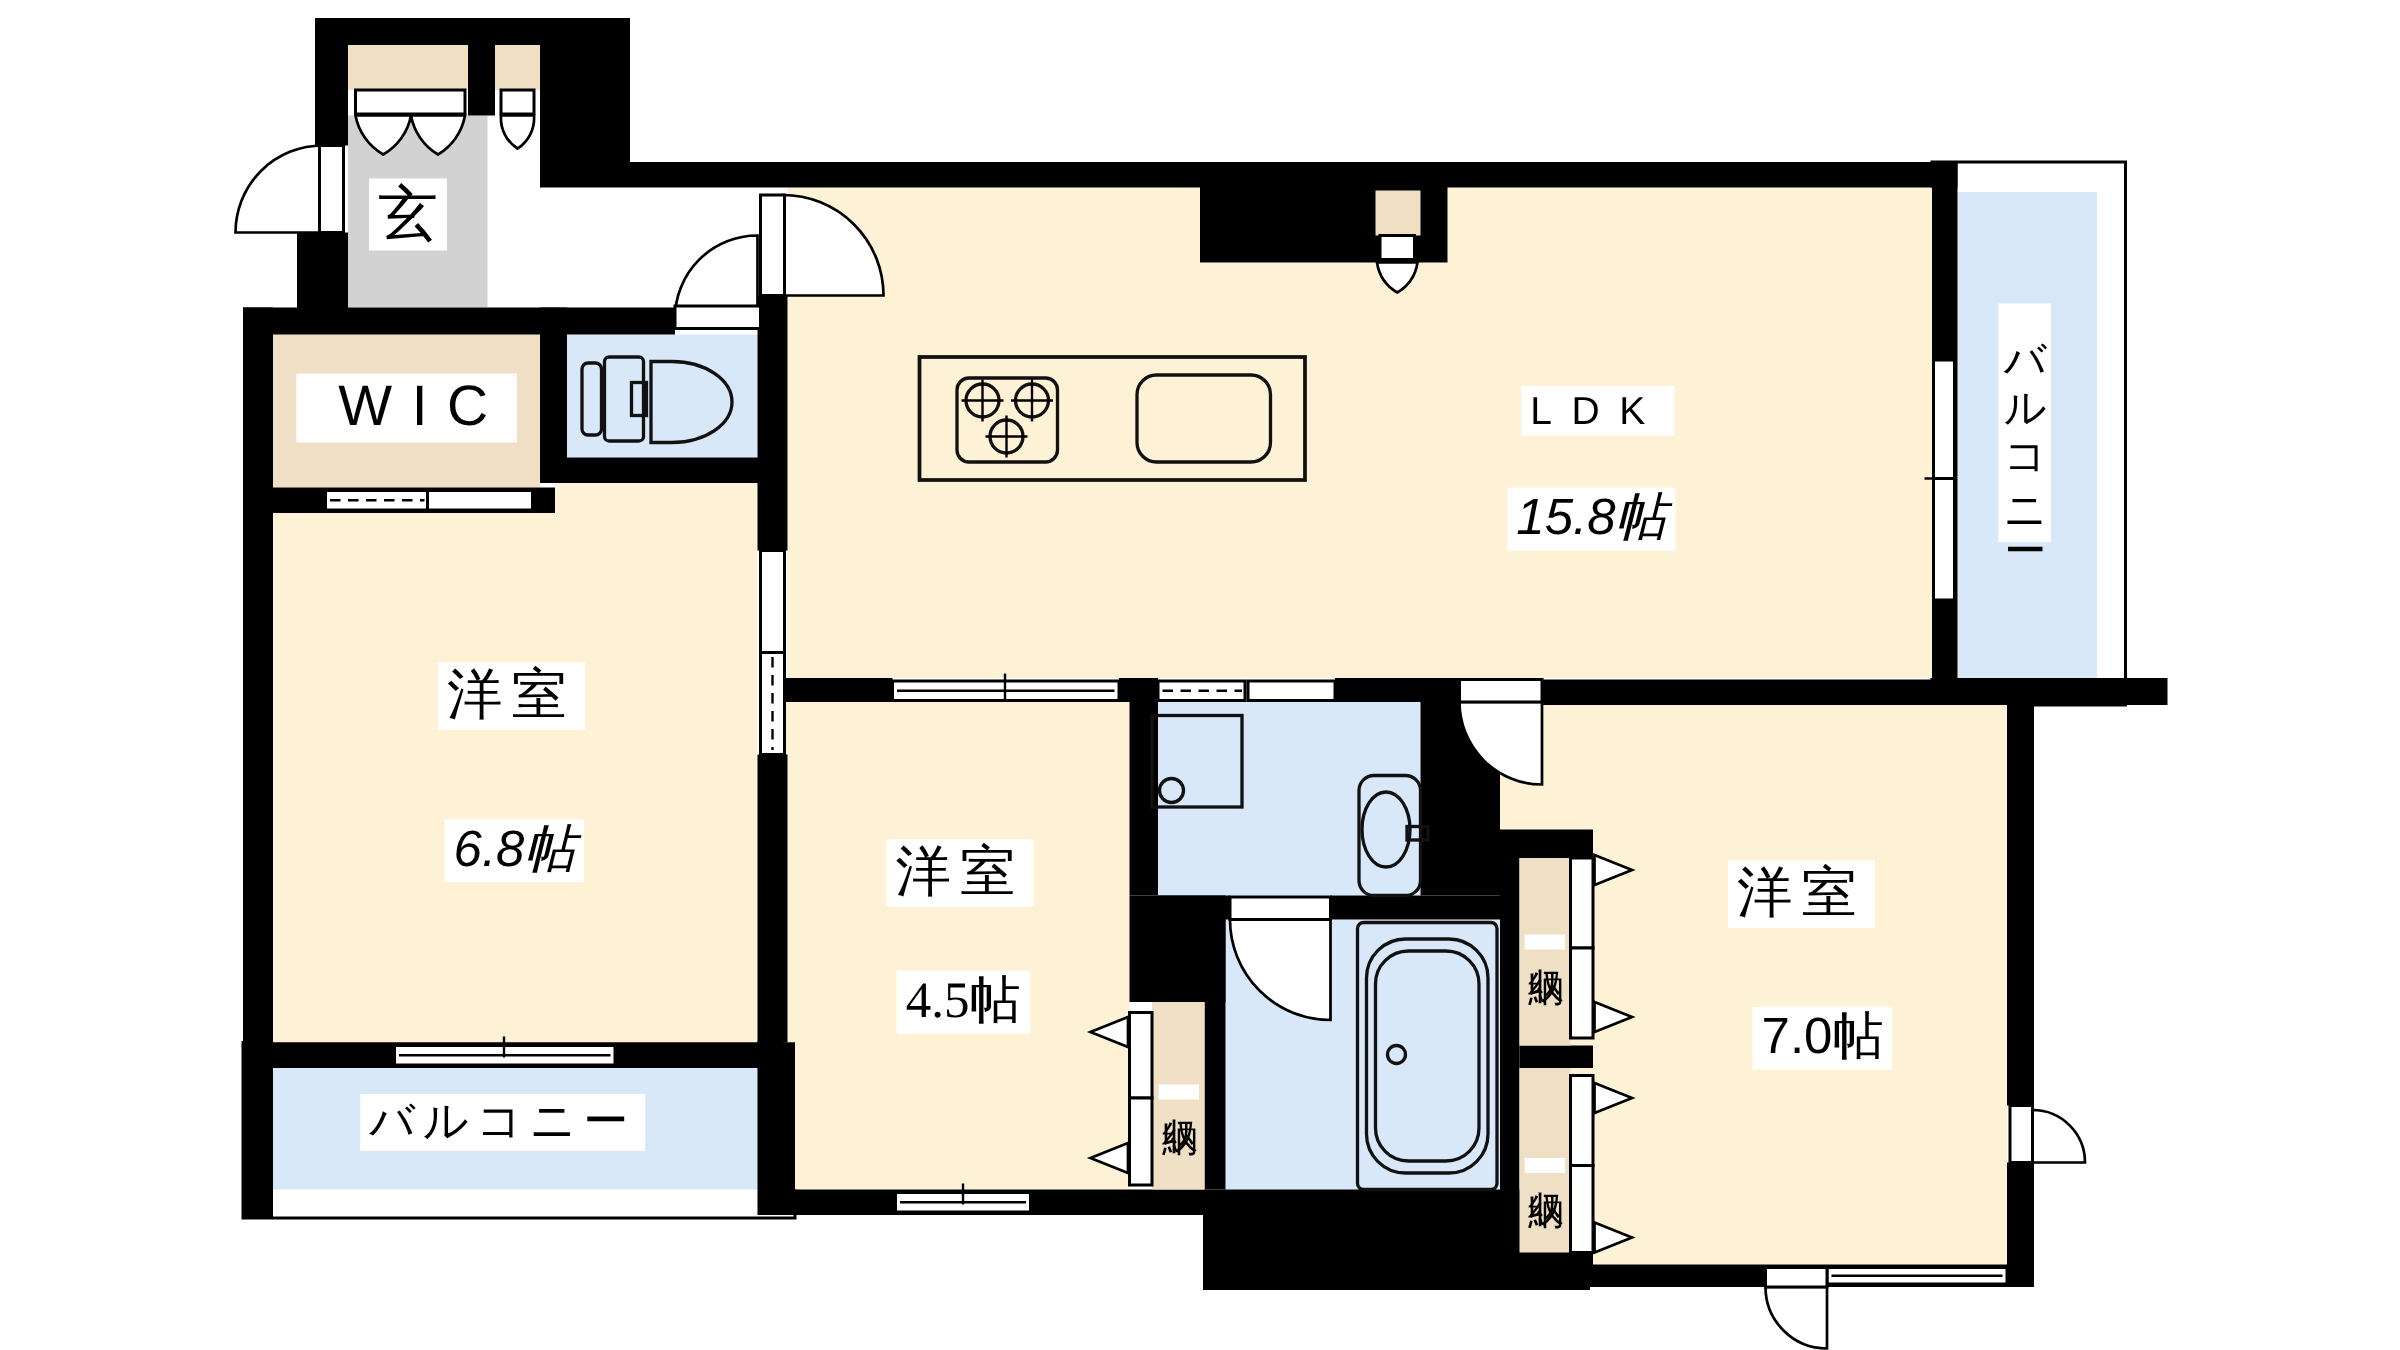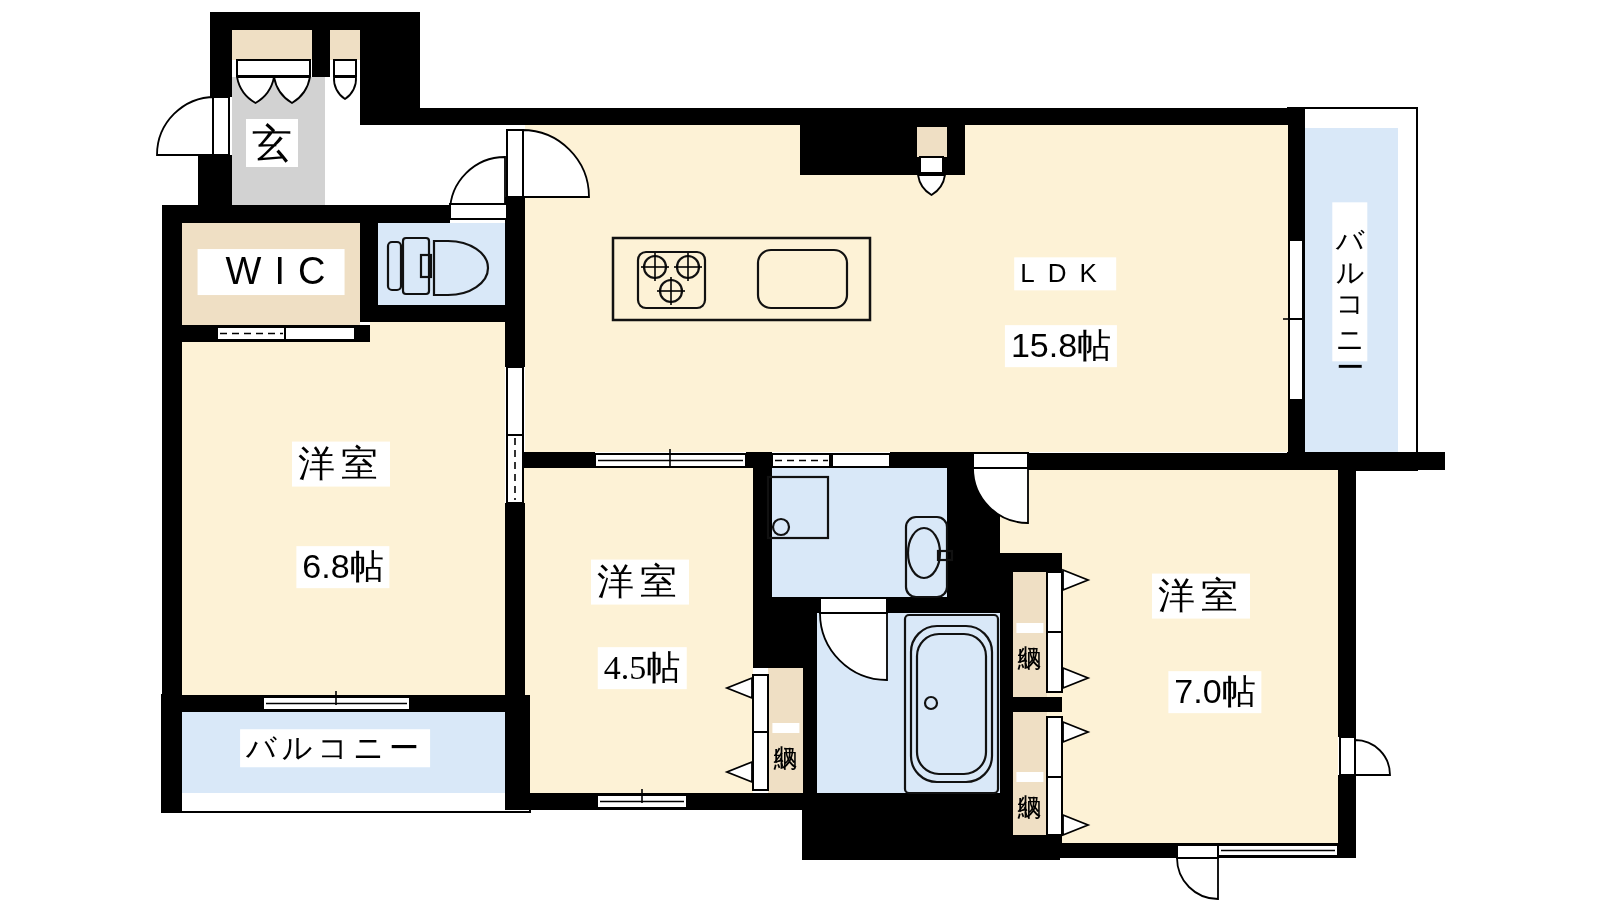--- a/index.html
+++ b/index.html
@@ -246,23 +246,23 @@
       <rect class="fx" x="917" y="634" width="69" height="140" rx="22"></rect>
       <circle class="fx" cx="931" cy="703" r="6"></circle>
     </g>
   </g>
 </svg>
 
 <div>
   <div class="lbl" style="left:272px;top:143px;font-size:40px;">玄</div>
   <div class="lbl" style="left:271px;top:272px;font-size:38px;letter-spacing:13px;padding-left:28px;">WIC</div>
   <div class="lbl" style="left:1065px;top:262px;font-size:26px;letter-spacing:13px;margin-top:12px;">LDK</div>
-  <div class="lbl" style="left:1061px;top:346px;font-size:34px;">15.8帖</div>
+  <div class="lbl" style="left:1061px;top:346px;font-size:34px;font-style:italic;">15.8帖</div>
   <div class="lbl" style="left:341px;top:464px;font-size:37px;letter-spacing:6px;">洋室</div>
-  <div class="lbl" style="left:343px;top:567px;font-size:34px;">6.8帖</div>
+  <div class="lbl" style="left:343px;top:567px;font-size:34px;font-style:italic;">6.8帖</div>
   <div class="lbl" style="left:640px;top:582px;font-size:37px;letter-spacing:6px;">洋室</div>
   <div class="lbl" style="left:642px;top:668px;font-size:34px;font-family:Liberation Serif, serif;">4.5帖</div>
   <div class="lbl" style="left:1201px;top:596px;font-size:37px;letter-spacing:6px;">洋室</div>
   <div class="lbl" style="left:1201px;top:692px;font-size:34px;margin-left:14px;">7.0帖</div>
   <div class="lbl v" style="left:1350px;top:282px;font-size:28px;">バルコニー</div>
   <div class="lbl" style="left:335px;top:748px;font-size:30px;letter-spacing:5px;">バルコニー</div>
   <div class="lbl v" style="left:786px;top:728px;font-size:24px;padding:3px 1px;letter-spacing:2px;">収納</div>
   <div class="lbl v" style="left:1030px;top:628px;font-size:24px;padding:3px 1px;letter-spacing:2px;">収納</div>
   <div class="lbl v" style="left:1030px;top:777px;font-size:24px;padding:3px 1px;letter-spacing:2px;">収納</div>
 </div>

